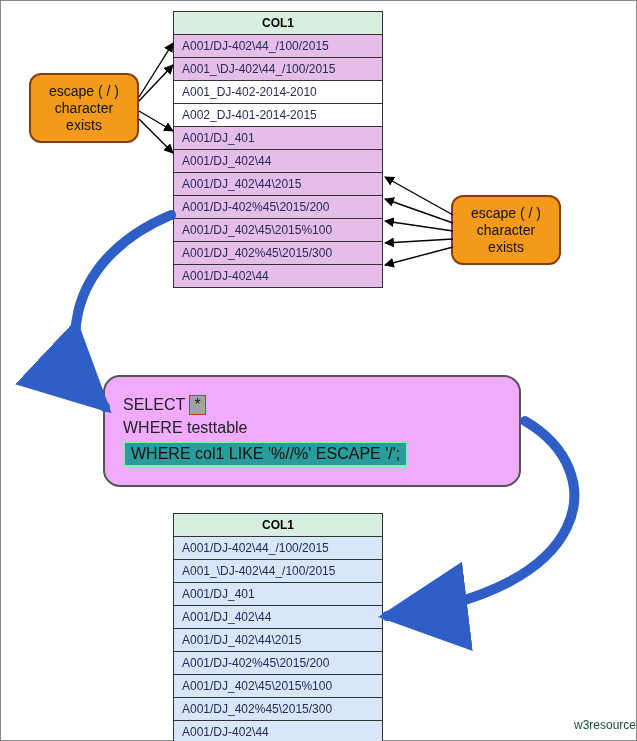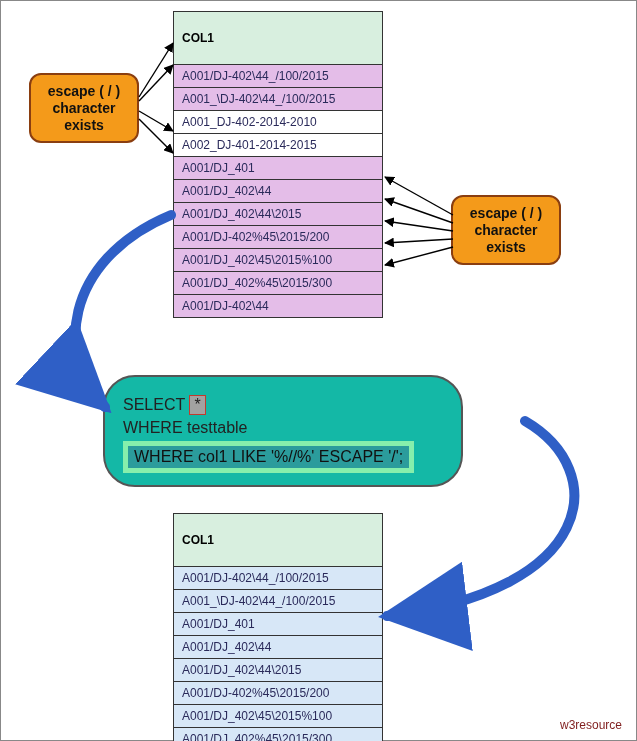--- a/index.html
+++ b/index.html
@@ -20,87 +20,86 @@
     border: 1px solid #888;
   }
   .table {
     position: absolute;
     border-collapse: collapse;
     font-size: 12px;
   }
   .table th {
     background: #d8efdf;
     font-weight: bold;
-    text-align: left;
-    padding: 19px 8px;
+    text-align: center;
+    padding: 4px 8px;
     border: 1px solid #333;
     color: #000;
   }
   .table td {
     padding: 4px 8px;
     border: 1px solid #333;
     color: #2a2a5a;
     margin-top: 8px;
   }
   .t1 { left: 172px; top: 10px; width: 210px; }
   .t1 td { background: #e4bde8; }
   .t1 td.nohit { background: #fff; }
   .t2 { left: 172px; top: 512px; width: 210px; }
   .t2 td { background: #d7e7f7; }
 
   .sqlbox {
     position: absolute;
     left: 102px;
     top: 374px;
-    width: 360px;
+    width: 418px;
     height: 112px;
-    background: #14b8a6;
+    background: #f0abfc;
     border: 2px solid #555;
-    border-radius: 32px;
+    border-radius: 17px;
     padding: 14px 18px;
     color: #222;
     font-size: 16px;
   }
   .sqlbox .line { margin: 4px 0; }
   .sqlbox .select-star {
     display:inline-block;
     border:1px solid #c23a2e;
     padding:0 4px;
     color:#222;
     background:#a2a2a1;
   }
   .sqlbox .where-hl {
     display:inline-block;
     background:#2b9c9c;
-    border:5px solid #86efac;
+    border:2px solid #86efac;
     padding:2px 6px;
     color:#111;
   }
 
   .callout {
     position:absolute;
     background:#f49a1a;
     border:2px solid #8a3e10;
     border-radius:12px;
     padding:8px 12px;
     font-size:14px;
     text-align:center;
     color:#111;
     line-height:1.2;
-    font-weight:bold;
   }
   .callout.left { left:28px; top:72px; width:110px; }
   .callout.right { left:450px; top:194px; width:110px; }
 
   .footer {
     position:absolute;
-    right:14px;
+    right:0;
     bottom:8px;
     font-size:12px;
-    color:#7f1d1d;
+    color:#14532d;
   }
 
   svg.overlay {
     position:absolute;
     left:0; top:0;
     width:637px; height:741px;
     pointer-events:none;
   }
 </style>
 </head>

